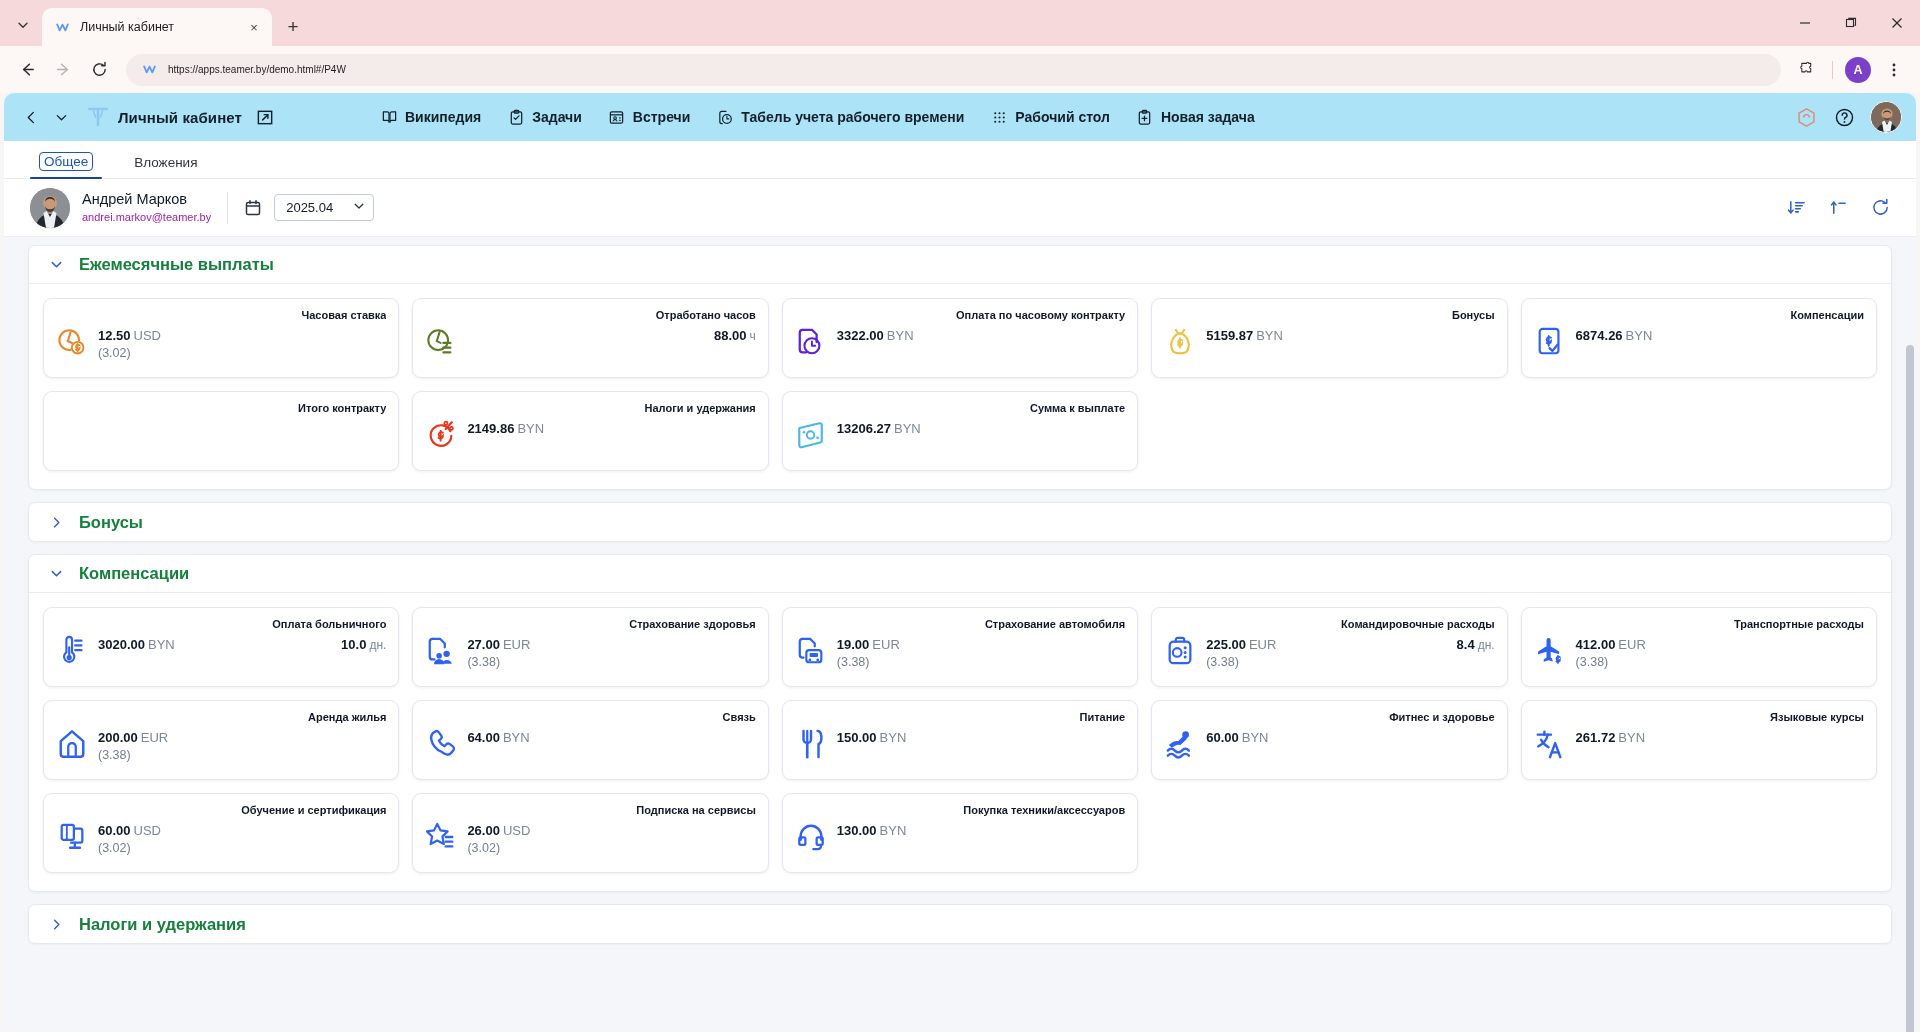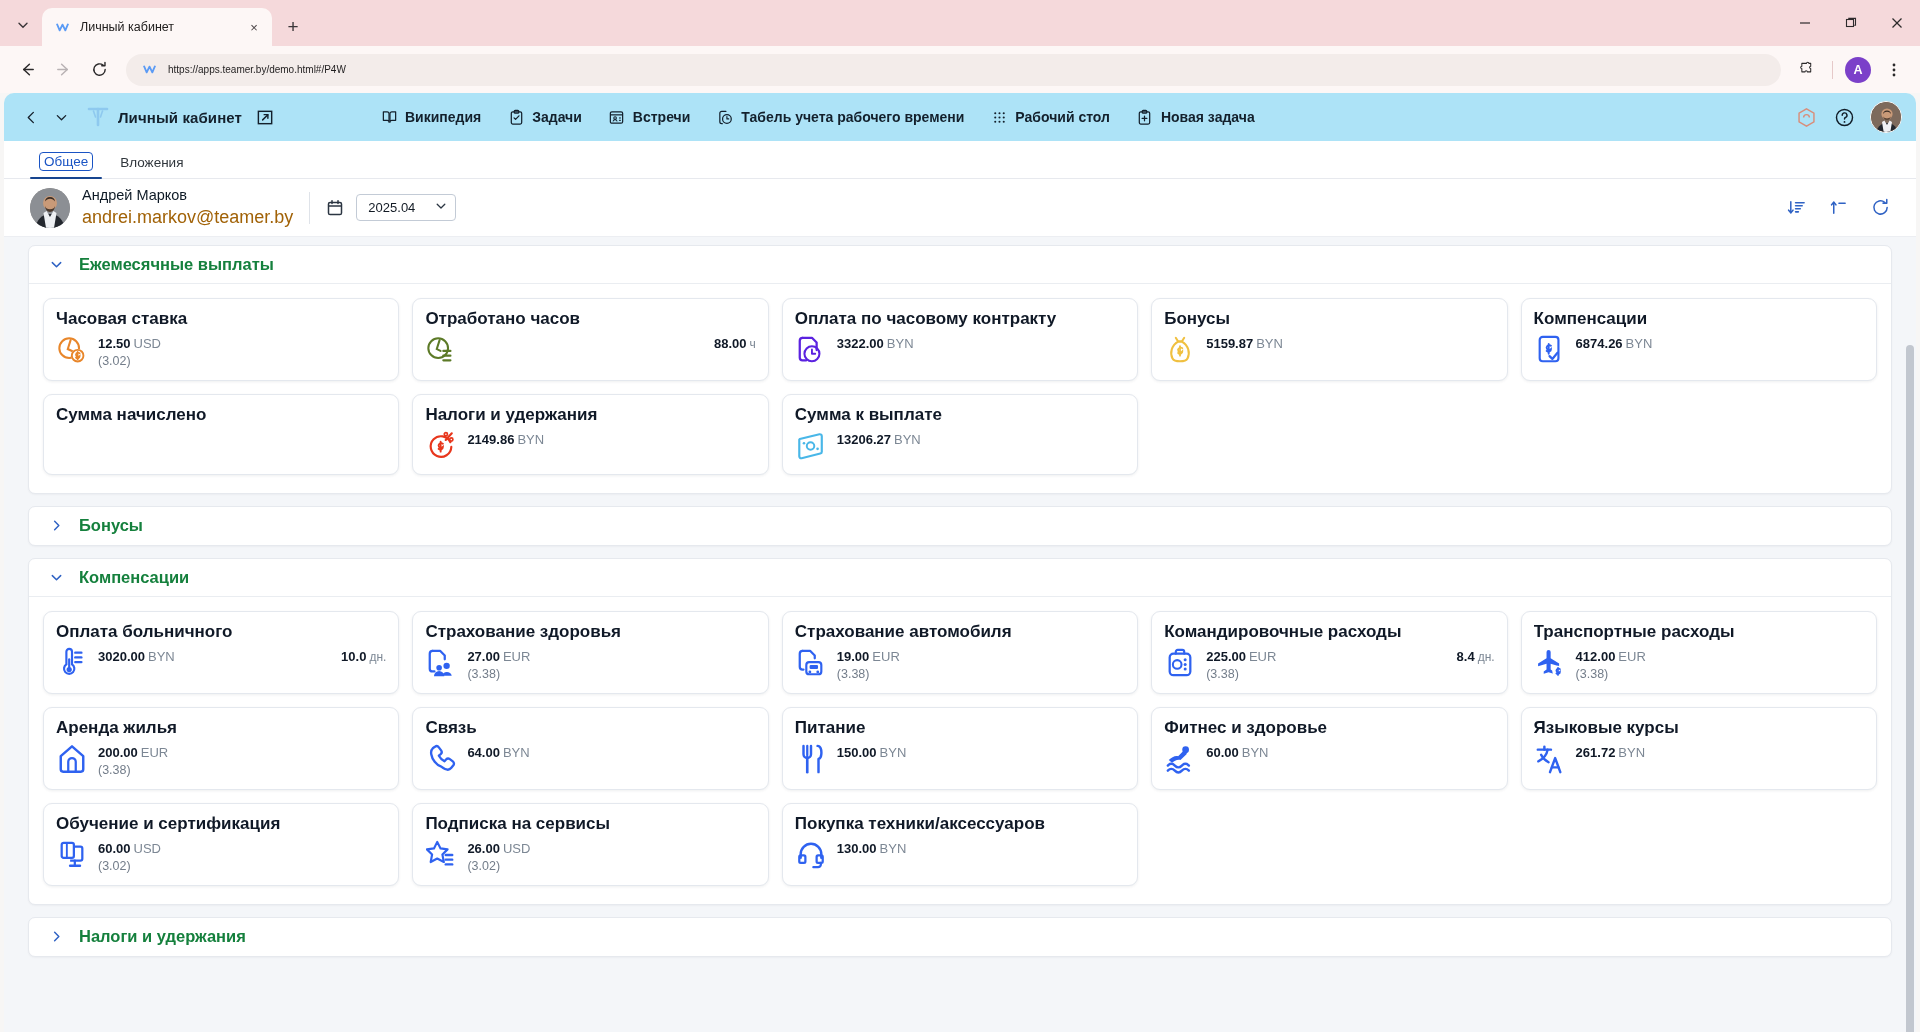--- a/index.html
+++ b/index.html
@@ -119,21 +119,21 @@
   }
 
   
   .page {
     background: #fff; margin: 0 4px; height: 904px;
     display: flex; flex-direction: column;
     position: relative;
   }
   .tabs-row {
     height: 38px; display: flex; align-items: flex-end;
-    padding: 0 26px; border-bottom: 1px solid #e7e9ee; gap: 8px;
+    padding: 0 26px; border-bottom: 1px solid #e7e9ee; gap: 22px;
   }
   .ptab {
     padding: 4px 10px 8px; font-size: 13.5px; color: #30363c;
     position: relative; font-weight: 400;
   }
   .ptab.active { color: #1a54c4; font-weight: 500; }
   .ptab.active .ptab-label {
     outline: 1px solid #1a54c4; border-radius: 3px;
     padding: 1px 4px; display: inline-block;
   }
@@ -146,21 +146,21 @@
     height: 58px; display: flex; align-items: center;
     padding: 0 26px; border-bottom: 1px solid #eceef2;
     position: relative;
   }
   .user-avatar {
     width: 40px; height: 40px; border-radius: 50%;
     overflow: hidden; flex: 0 0 40px; background: #8b8b8b; position: relative;
   }
   .user-meta { margin-left: 12px; }
   .user-name { font-size: 14.5px; font-weight: 400; color: #0e1a26; line-height: 1.35; }
-  .user-email { font-size: 18px; color: #a16207; line-height: 1.35; }
+  .user-email { font-size: 11px; color: #a21caf; line-height: 1.35; }
   .user-sep { width: 1px; height: 32px; background: #dfe3e9; margin: 0 16px; }
   .cal-icon { width: 18px; height: 18px; display:flex;align-items:center;justify-content:center; color: #2b3542; }
   .period-select {
     margin-left: 12px; height: 27px; min-width: 100px;
     border: 1px solid #c3cbd6; border-radius: 4px; background: #fff;
     display: flex; align-items: center; justify-content: space-between;
     padding: 0 8px 0 11px; font-size: 13px; color: #121a24; gap: 16px;
   }
   .toolbar-right {
     position: absolute; right: 26px; top: 0; height: 100%;
@@ -190,23 +190,23 @@
     display: grid; grid-template-columns: repeat(5, 1fr);
     gap: 13px; padding: 14px 14px 18px 14px;
   }
   .card {
     background: #fff; border: 1px solid #e4e8ee; border-radius: 9px;
     box-shadow: 0 1px 3px rgba(16,24,40,.07);
     padding: 9px 12px 10px 12px; min-height: 80px;
     display: flex; flex-direction: column;
   }
   .card-title {
-    font-size: 17px; font-weight: 700; color: #101927;
+    font-size: 11px; font-weight: 700; color: #101927;
     line-height: 1.3; margin-bottom: 4px; white-space: nowrap;
-    overflow: hidden; text-overflow: ellipsis;
+    overflow: hidden; text-overflow: ellipsis; text-align: right;
   }
   .card-body { display: flex; align-items: flex-start; gap: 10px; flex: 1; }
   .card-icon { width: 32px; height: 34px; flex: 0 0 32px; display:flex; align-items:flex-start; justify-content:center; }
   .card-vals { flex: 1; padding-top: 2px; }
   .val-line { font-size: 13px; line-height: 1.3; white-space: nowrap; }
   .val-amount { font-weight: 700; color: #101927; }
   .val-cur { color: #7c8794; margin-left: 3px; }
   .val-rate { font-size: 12.5px; color: #737d8a; line-height: 1.35; }
   .card-extra {
     font-size: 13px; white-space: nowrap; padding-top: 2px;
@@ -597,21 +597,21 @@
                     <line x1="14.6" y1="10.5" x2="14.6" y2="21" stroke="#2f62f0" stroke-width="2" stroke-linecap="round"></line>
                     <path d="M15.5 23.5 L18.5 26.5 L24 20" stroke="#2f62f0" stroke-width="2.4" fill="none" stroke-linecap="round" stroke-linejoin="round"></path>
                   </svg>
                 </span>
                 <span class="card-vals">
                   <div class="val-line"><span class="val-amount">6874.26</span><span class="val-cur">BYN</span></div>
                 </span>
               </div>
             </div>
             <div class="card">
-              <div class="card-title">Сумма начислено</div>
+              <div class="card-title">Итого контракту</div>
             </div>
             <div class="card">
               <div class="card-title">Налоги и удержания</div>
               <div class="card-body">
                 <span class="card-icon">
                   <svg width="30" height="32" viewBox="0 0 32 34">
                     <path d="M26 13 A11 11 0 1 0 27 18" stroke="#e8361c" stroke-width="2.3" fill="none" stroke-linecap="round"></path>
                     <path d="M18 14.5 a3 3 0 0 0 -4.6 1.7 a2.7 2.7 0 0 0 4.6 1.9 a2.7 2.7 0 0 1 -4.6 1.9" stroke="#e8361c" stroke-width="2" fill="none" stroke-linecap="round"></path>
                     <line x1="15.6" y1="12.5" x2="15.6" y2="23" stroke="#e8361c" stroke-width="2" stroke-linecap="round"></line>
                     <line x1="21" y1="10.5" x2="27.5" y2="3.5" stroke="#e8361c" stroke-width="2.3" stroke-linecap="round"></line>

